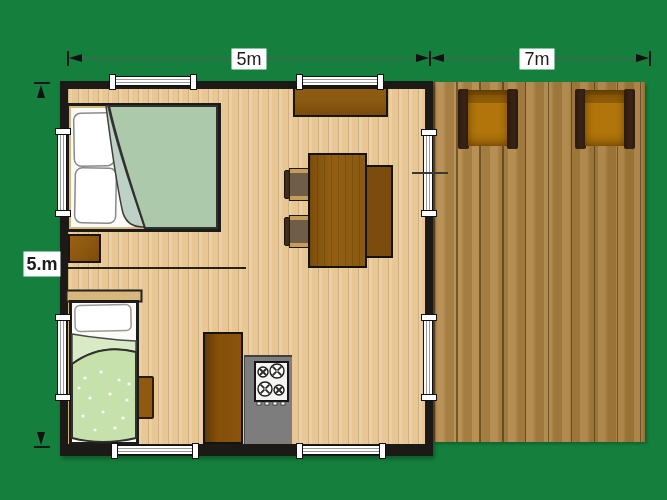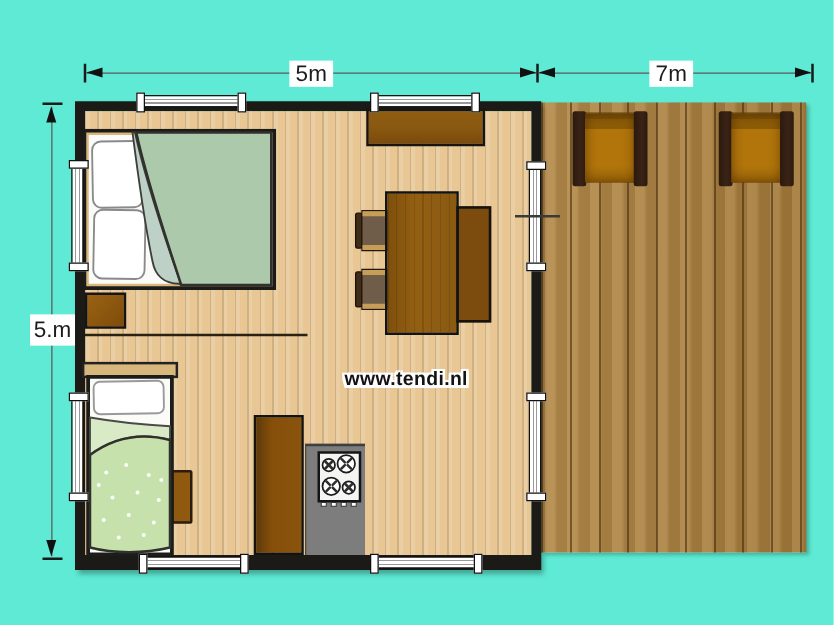--- a/index.html
+++ b/index.html
@@ -1,17 +1,17 @@
 <!DOCTYPE html>
 <html style="--wall: #1b1a17; --floor: #e8c795; --deck: #ab8142; --counter-gray: #7d7d7d; --furniture-brown: #8a5a12; --furniture-dark-brown: #7b4c0e; --chair-seat: #b1750b; --chair-arm: #3a2316; --duvet-double: #adc9ab; --duvet-double-fold: #bdd1c6; --duvet-single: #c6e1ac; --duvet-single-fold: #d8ebc6;"><head>
 <meta charset="utf-8">
 <style>
   html,body{margin:0;padding:0;background:#fff;}
   body{font-family:"Liberation Sans", sans-serif;}
-  .canvas{position:relative;width:667px;height:500px;background:#5eead4;overflow:hidden;}
+  .canvas{position:relative;width:667px;height:500px;background:#15803d;overflow:hidden;}
 
   
   .dim-line{position:absolute;background:#5a5a5a;}
   .dim-tick{position:absolute;background:#1a1a1a;}
   .arr{position:absolute;width:0;height:0;}
   .arr.left {border-top:4.5px solid transparent;border-bottom:4.5px solid transparent;border-right:13px solid #111;}
   .arr.right{border-top:4.5px solid transparent;border-bottom:4.5px solid transparent;border-left:13px solid #111;}
   .arr.up   {border-left:4.5px solid transparent;border-right:4.5px solid transparent;border-bottom:13px solid #111;}
   .arr.down {border-left:4.5px solid transparent;border-right:4.5px solid transparent;border-top:13px solid #111;}
   .dim-label{position:absolute;transform:translate(-50%,-50%);background:#fff;padding:0 5px;
@@ -101,21 +101,21 @@
   <div class="arr left" style="left:431px;top:54px;"></div>
   <div class="arr right" style="left:636px;top:54px;"></div>
   <div class="dim-tick" style="left:649px;top:51px;width:2px;height:15px;"></div>
   <span class="dim-label" style="left:537px;top:59px;">7m</span>
 
   <div class="dim-tick" style="left:34px;top:82px;width:16px;height:2px;"></div>
   <div class="dim-line" style="left:41px;top:86px;width:1px;height:359px;"></div>
   <div class="arr up" style="left:37px;top:85px;"></div>
   <div class="arr down" style="left:37px;top:432px;"></div>
   <div class="dim-tick" style="left:34px;top:446px;width:16px;height:2px;"></div>
-  <span class="dim-label" style="left:42px;top:264px;padding:2px 3px;">5.m</span>
+  <span class="dim-label" style="left:42px;top:264px;padding:2px 3px;font-weight:bold;">5.m</span>
 
   <div class="deck">
     <div class="deck-chair" style="left:25px;top:6px;">
       <div class="arm l"></div>
       <div class="seat"></div>
       <div class="arm r"></div>
     </div>
     <div class="deck-chair" style="left:142px;top:6px;">
       <div class="arm l"></div>
       <div class="seat"></div>
@@ -201,15 +201,14 @@
   <div class="win h" style="left:113px;top:76px;width:80px;"></div>
   <div class="win h" style="left:300px;top:76px;width:80px;"></div>
   <div class="win h" style="left:115px;top:445px;width:80px;"></div>
   <div class="win h" style="left:300px;top:445px;width:82px;"></div>
   <div class="win v" style="left:57px;top:132px;height:81px;"></div>
   <div class="win v" style="left:57px;top:318px;height:79px;"></div>
   <div class="win v door" style="left:423px;top:133px;height:80px;"></div>
   <div class="handle-line"></div>
   <div class="win v" style="left:423px;top:318px;height:79px;"></div>
 
-  <span class="watermark">www.tendi.nl</span>
 
 </div>
 
 </body></html>

